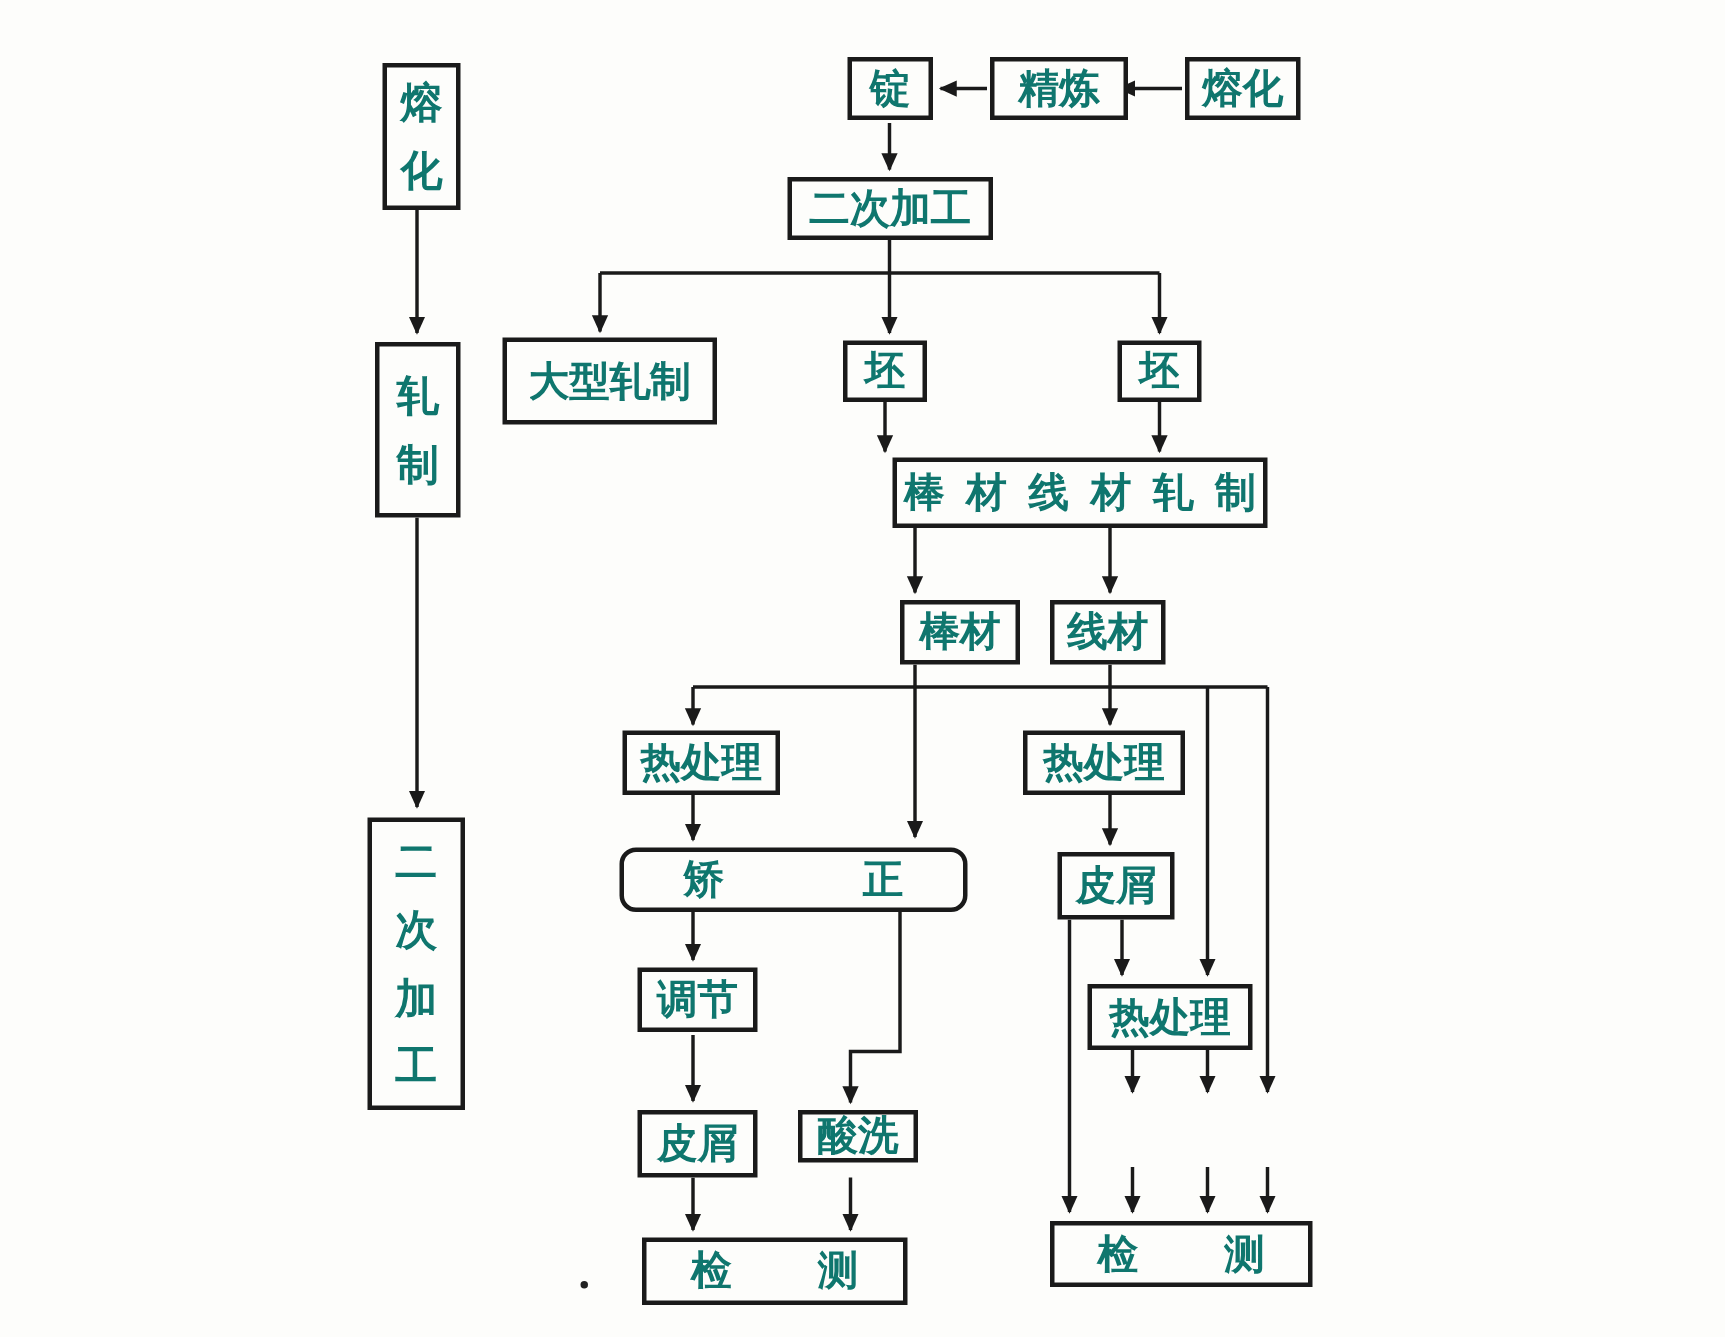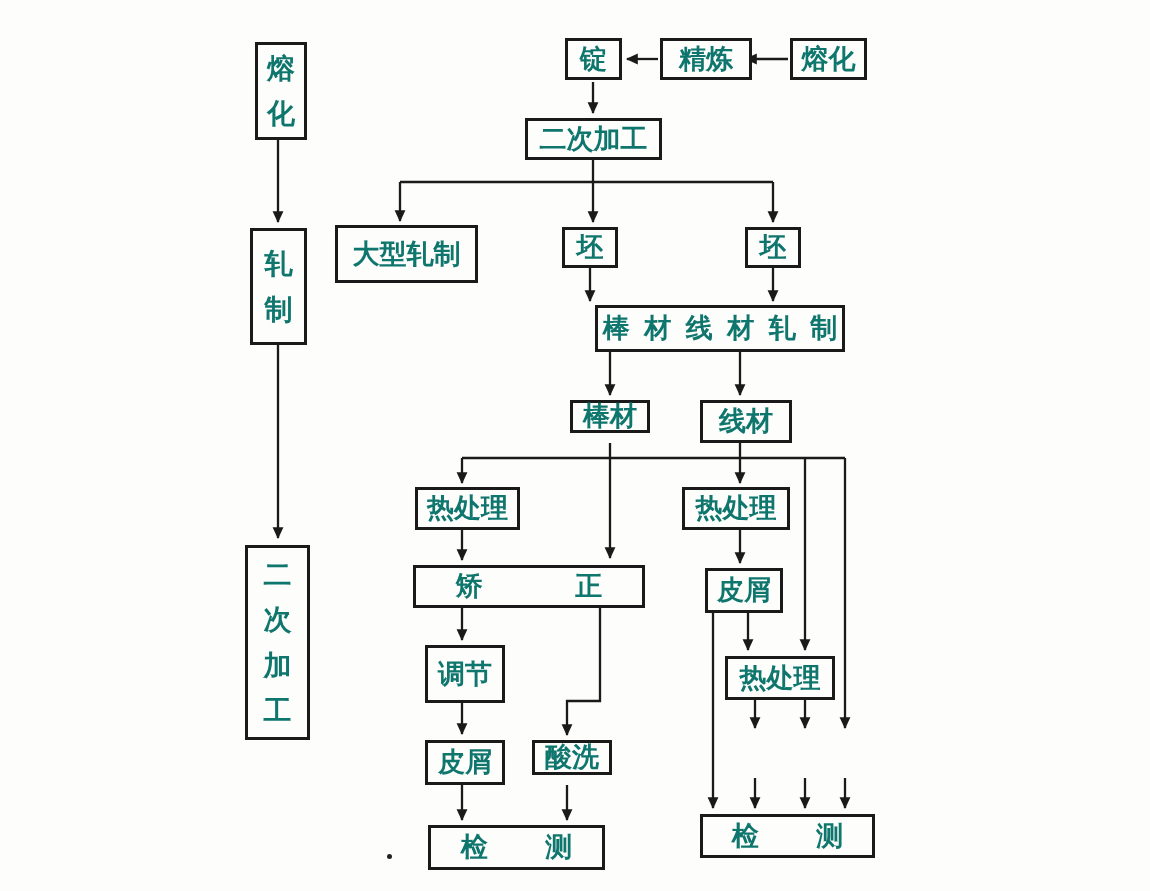--- a/index.html
+++ b/index.html
@@ -27,21 +27,21 @@
     white-space:normal;
     word-break:break-all;
     text-align:center;
     line-height:1.62;
     padding:0 8px;
     font-size:28px;
   }
   .ws-xs { word-spacing:7px;margin-left:40px; }
   .ws-sm { word-spacing:20px; }
   .ws-md { word-spacing:50px;text-align:right; }
-  .ws-lg { word-spacing:85px; }
+  .ws-lg { word-spacing:85px;border-radius:11px; }
   .dot { position:absolute; background:#222; border-radius:50%; }
 </style>
 </head>
 <body>
 
 <div class="canvas">
 
   <svg class="wires" width="1150" height="891" viewBox="0 0 1150 891">
     <defs>
       <marker id="ah" viewBox="0 0 12 12" refX="10" refY="6" markerWidth="13" markerHeight="13" markerUnits="userSpaceOnUse" orient="auto">
@@ -101,26 +101,26 @@
   <div class="box" style="left:790px;top:38px;width:77px;height:42px">熔化</div>
   <div class="box" style="left:660px;top:38px;width:92px;height:42px">精炼</div>
   <div class="box" style="left:565px;top:38px;width:57px;height:42px">锭</div>
   <div class="box" style="left:525px;top:118px;width:137px;height:42px">二次加工</div>
 
   <div class="box" style="left:335px;top:225px;width:143px;height:58px">大型轧制</div>
   <div class="box" style="left:562px;top:227px;width:56px;height:41px">坯</div>
   <div class="box" style="left:745px;top:227px;width:56px;height:41px">坯</div>
   <div class="box ws-xs" style="left:555px;top:305px;width:250px;height:47px">棒 材 线 材 轧 制</div>
 
-  <div class="box" style="left:570px;top:400px;width:80px;height:33px">棒材</div>
-  <div class="box" style="left:700px;top:400px;width:92px;height:43px">线材</div>
+  <div class="box" style="left:600px;top:400px;width:80px;height:43px">棒材</div>
+  <div class="box" style="left:700px;top:400px;width:77px;height:43px">线材</div>
 
   <div class="box" style="left:415px;top:487px;width:105px;height:43px">热处理</div>
   <div class="box ws-lg" style="left:413px;top:565px;width:232px;height:43px">矫 正</div>
-  <div class="box" style="left:425px;top:645px;width:80px;height:58px">调节</div>
+  <div class="box" style="left:425px;top:645px;width:80px;height:43px">调节</div>
   <div class="box" style="left:425px;top:740px;width:80px;height:45px">皮屑</div>
   <div class="box" style="left:532px;top:740px;width:80px;height:35px">酸洗</div>
   <div class="box ws-md" style="left:428px;top:825px;width:177px;height:45px">检 测</div>
 
   <div class="box" style="left:682px;top:487px;width:108px;height:43px">热处理</div>
   <div class="box" style="left:705px;top:568px;width:78px;height:45px">皮屑</div>
   <div class="box" style="left:725px;top:656px;width:110px;height:44px">热处理</div>
   <div class="box ws-md" style="left:700px;top:814px;width:175px;height:44px">检 测</div>
 
   <div class="dot" style="left:387px;top:854px;width:5px;height:5px"></div>

